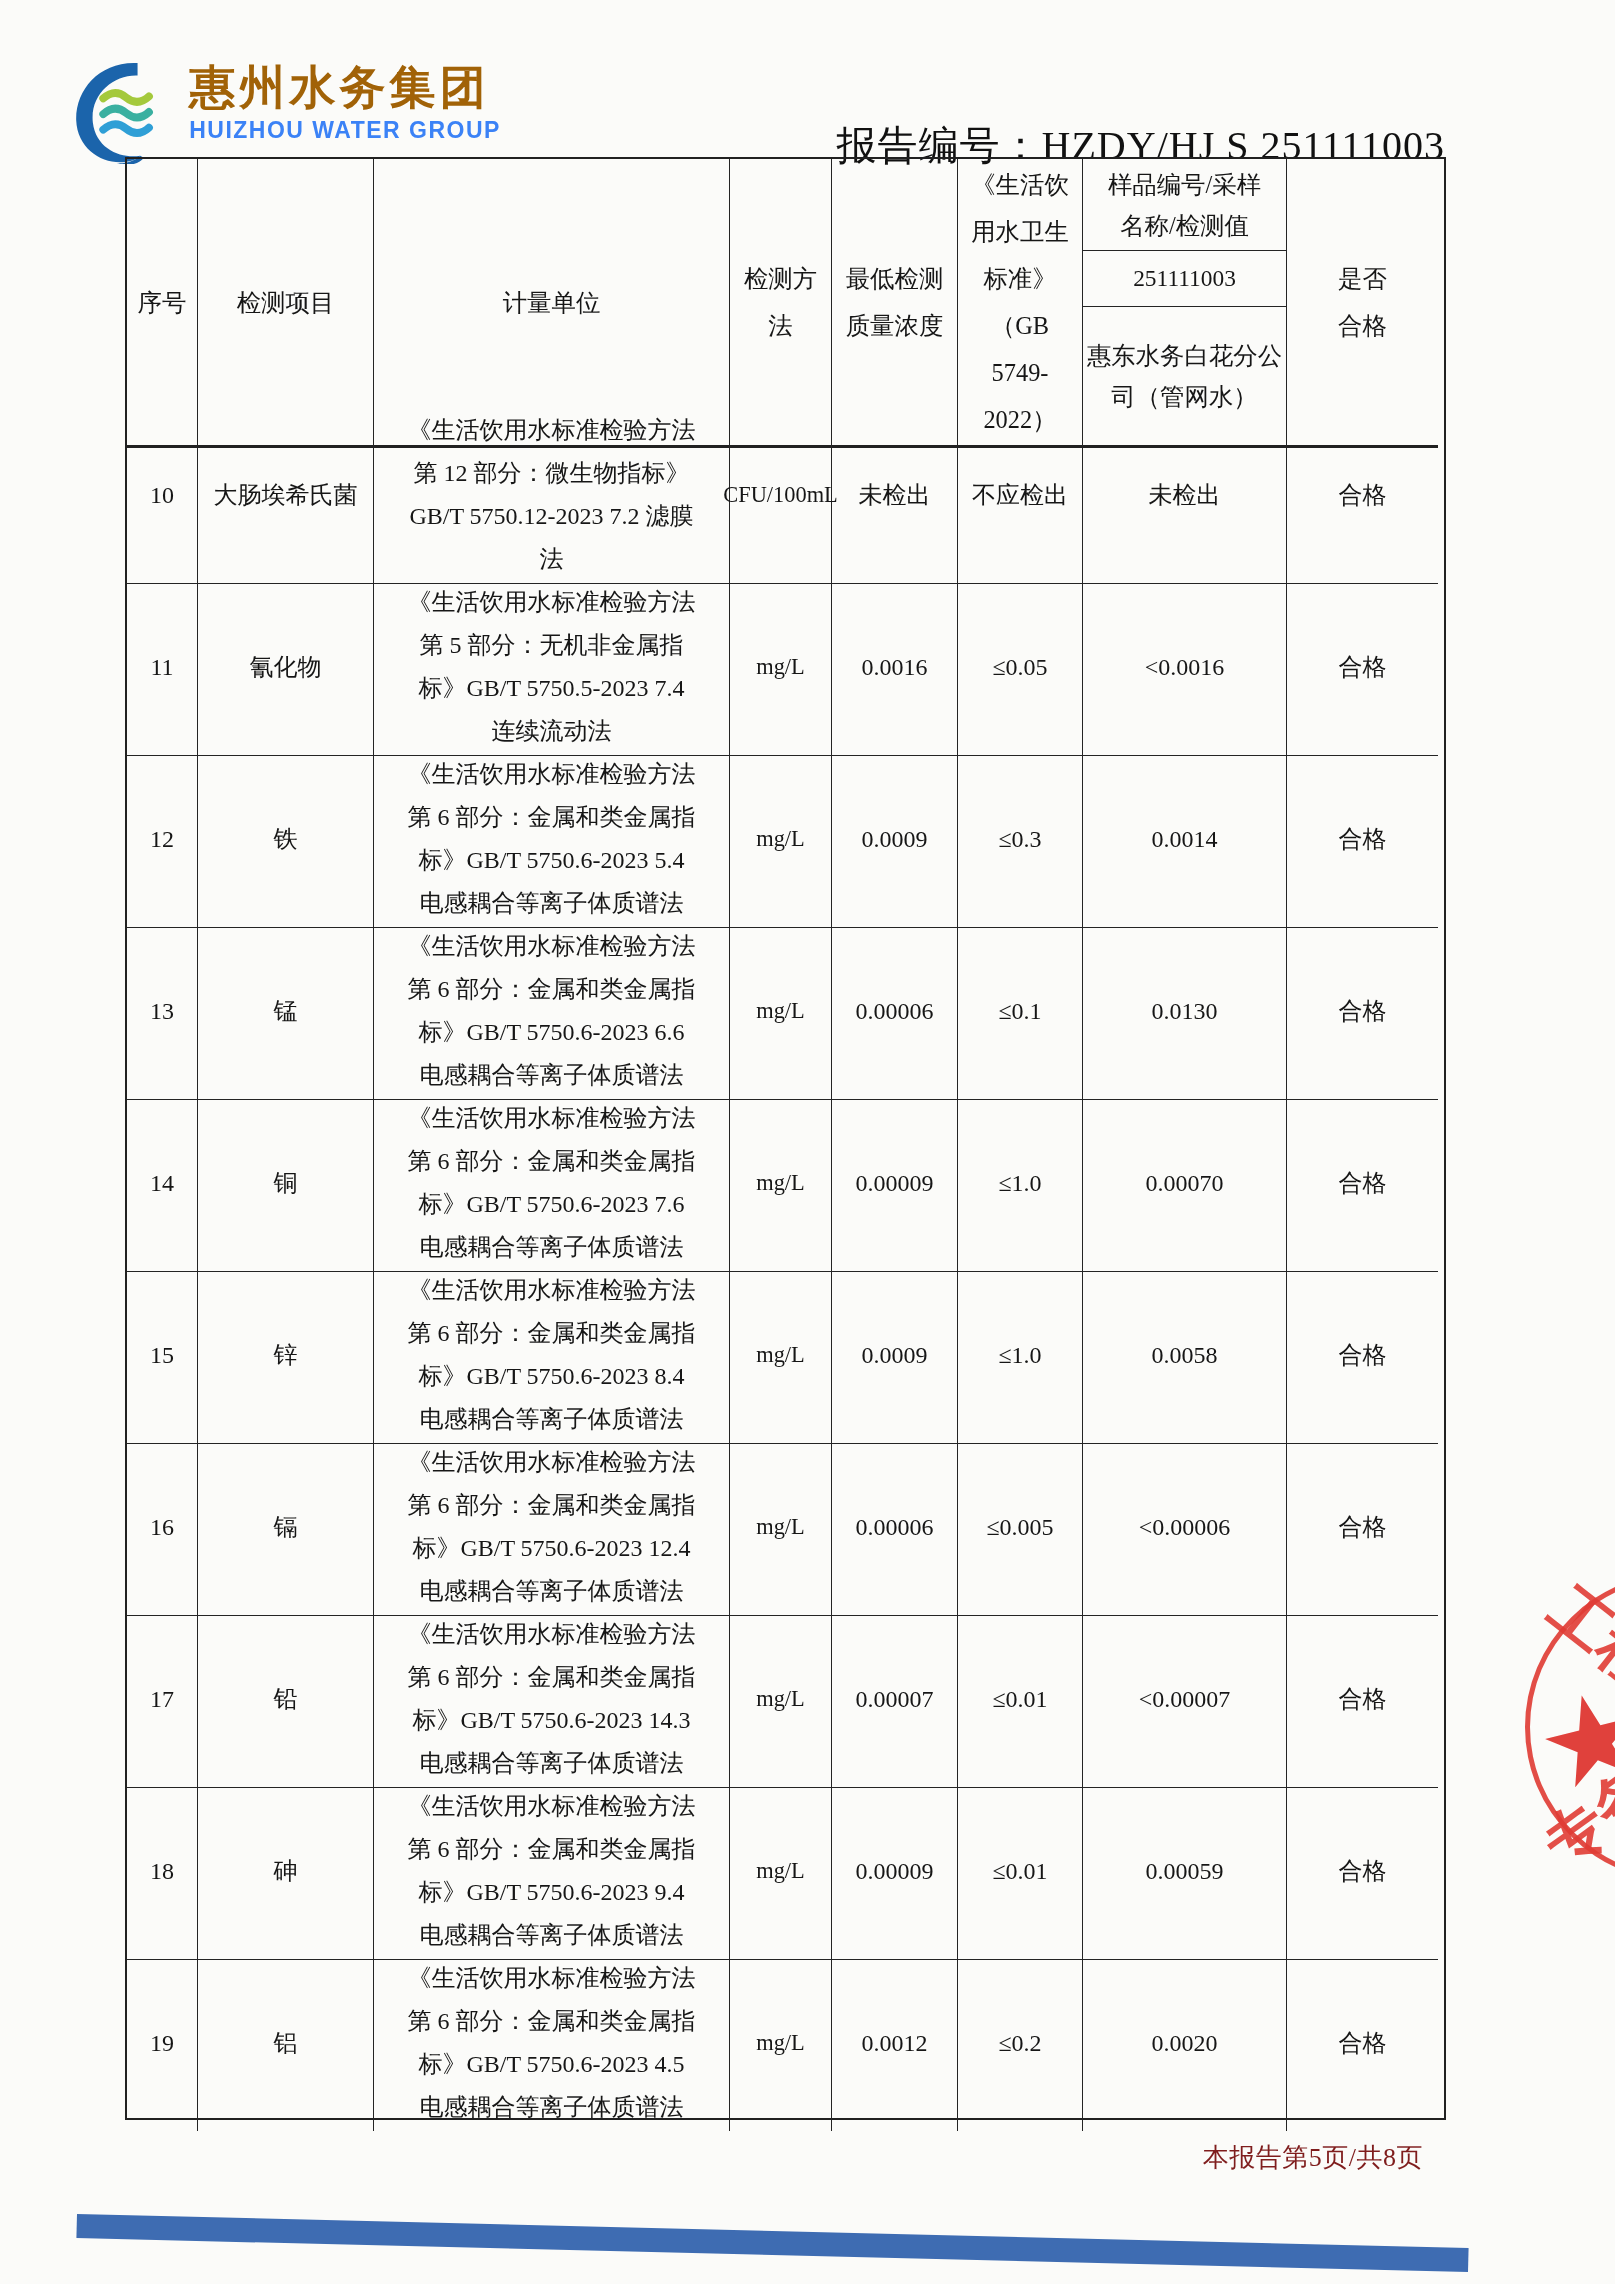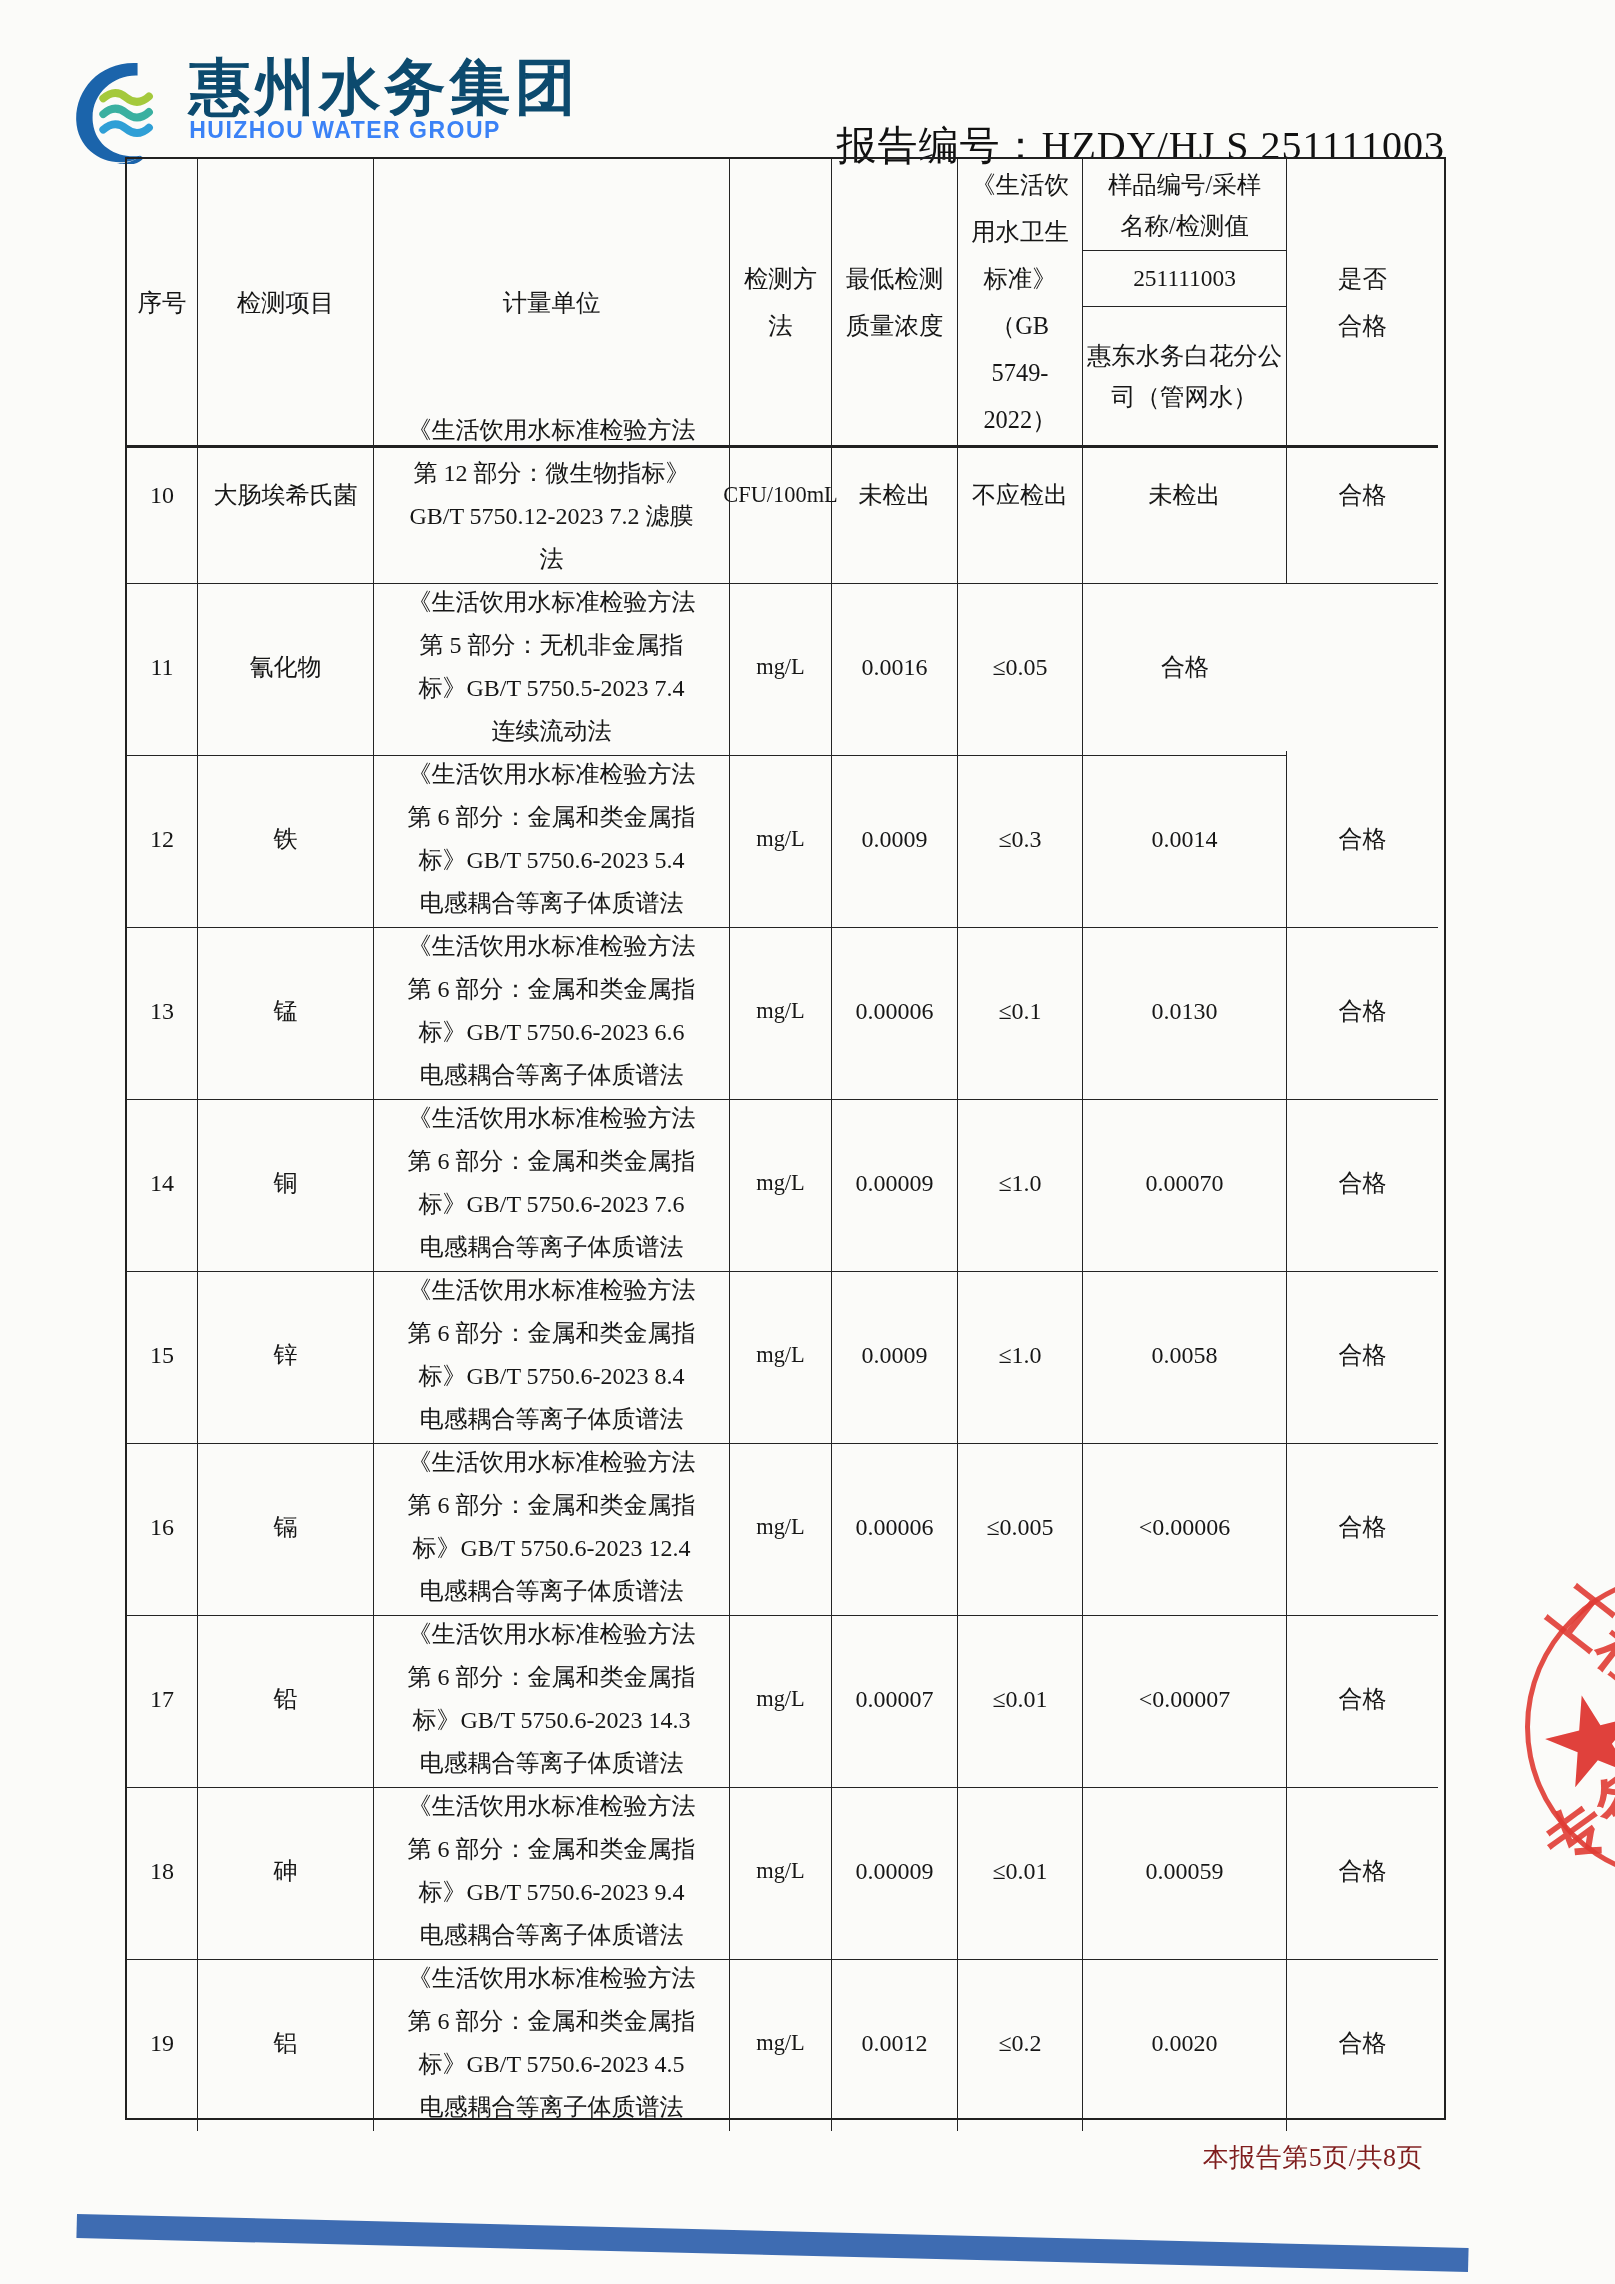--- a/index.html
+++ b/index.html
@@ -10,21 +10,21 @@
     overflow:hidden;
     font-family:"Liberation Serif","DejaVu Serif",serif;
     color:#161616;
   }
   
   .logo{position:absolute;left:71px;top:60px;display:flex;align-items:flex-start;}
   .logo-icon{width:104px;height:104px;}
   .logo-text{margin-left:14.2px;}
   .logo-cn{
     font-family:"Liberation Sans","DejaVu Sans",sans-serif;
-    font-weight:bold;font-size:61px;letter-spacing:4.1px;color:#0c4a6e;line-height:55px;
+    font-weight:bold;font-size:46px;letter-spacing:4.1px;color:#a16207;line-height:55px;
   }
   .logo-en{
     font-family:"Liberation Sans","DejaVu Sans",sans-serif;
     font-weight:bold;font-size:23px;letter-spacing:1.5px;color:#3b82f6;line-height:26.5px;margin-top:2px;
   }
   
   .report-no{
     position:absolute;top:118px;right:171px;
     font-size:40px;letter-spacing:1px;color:#111;
   }
@@ -160,20 +160,21 @@
     <div class="trow r">
       <div class="cell c-no">11</div>
       <div class="cell c-item">氰化物</div>
       <div class="cell c-method">《生活饮用水标准检验方法
 第 5 部分：无机非金属指
 标》GB/T 5750.5-2023 7.4
 连续流动法</div>
       <div class="cell c-unit">mg/L</div>
       <div class="cell c-min">0.0016</div>
       <div class="cell c-std">≤0.05</div>
+      <div class="cell c-val">&lt;0.0016</div>
       <div class="cell c-pass">合格</div>
     </div>
 
     <div class="trow r">
       <div class="cell c-no">12</div>
       <div class="cell c-item">铁</div>
       <div class="cell c-method">《生活饮用水标准检验方法
 第 6 部分：金属和类金属指
 标》GB/T 5750.6-2023 5.4
 电感耦合等离子体质谱法</div>

